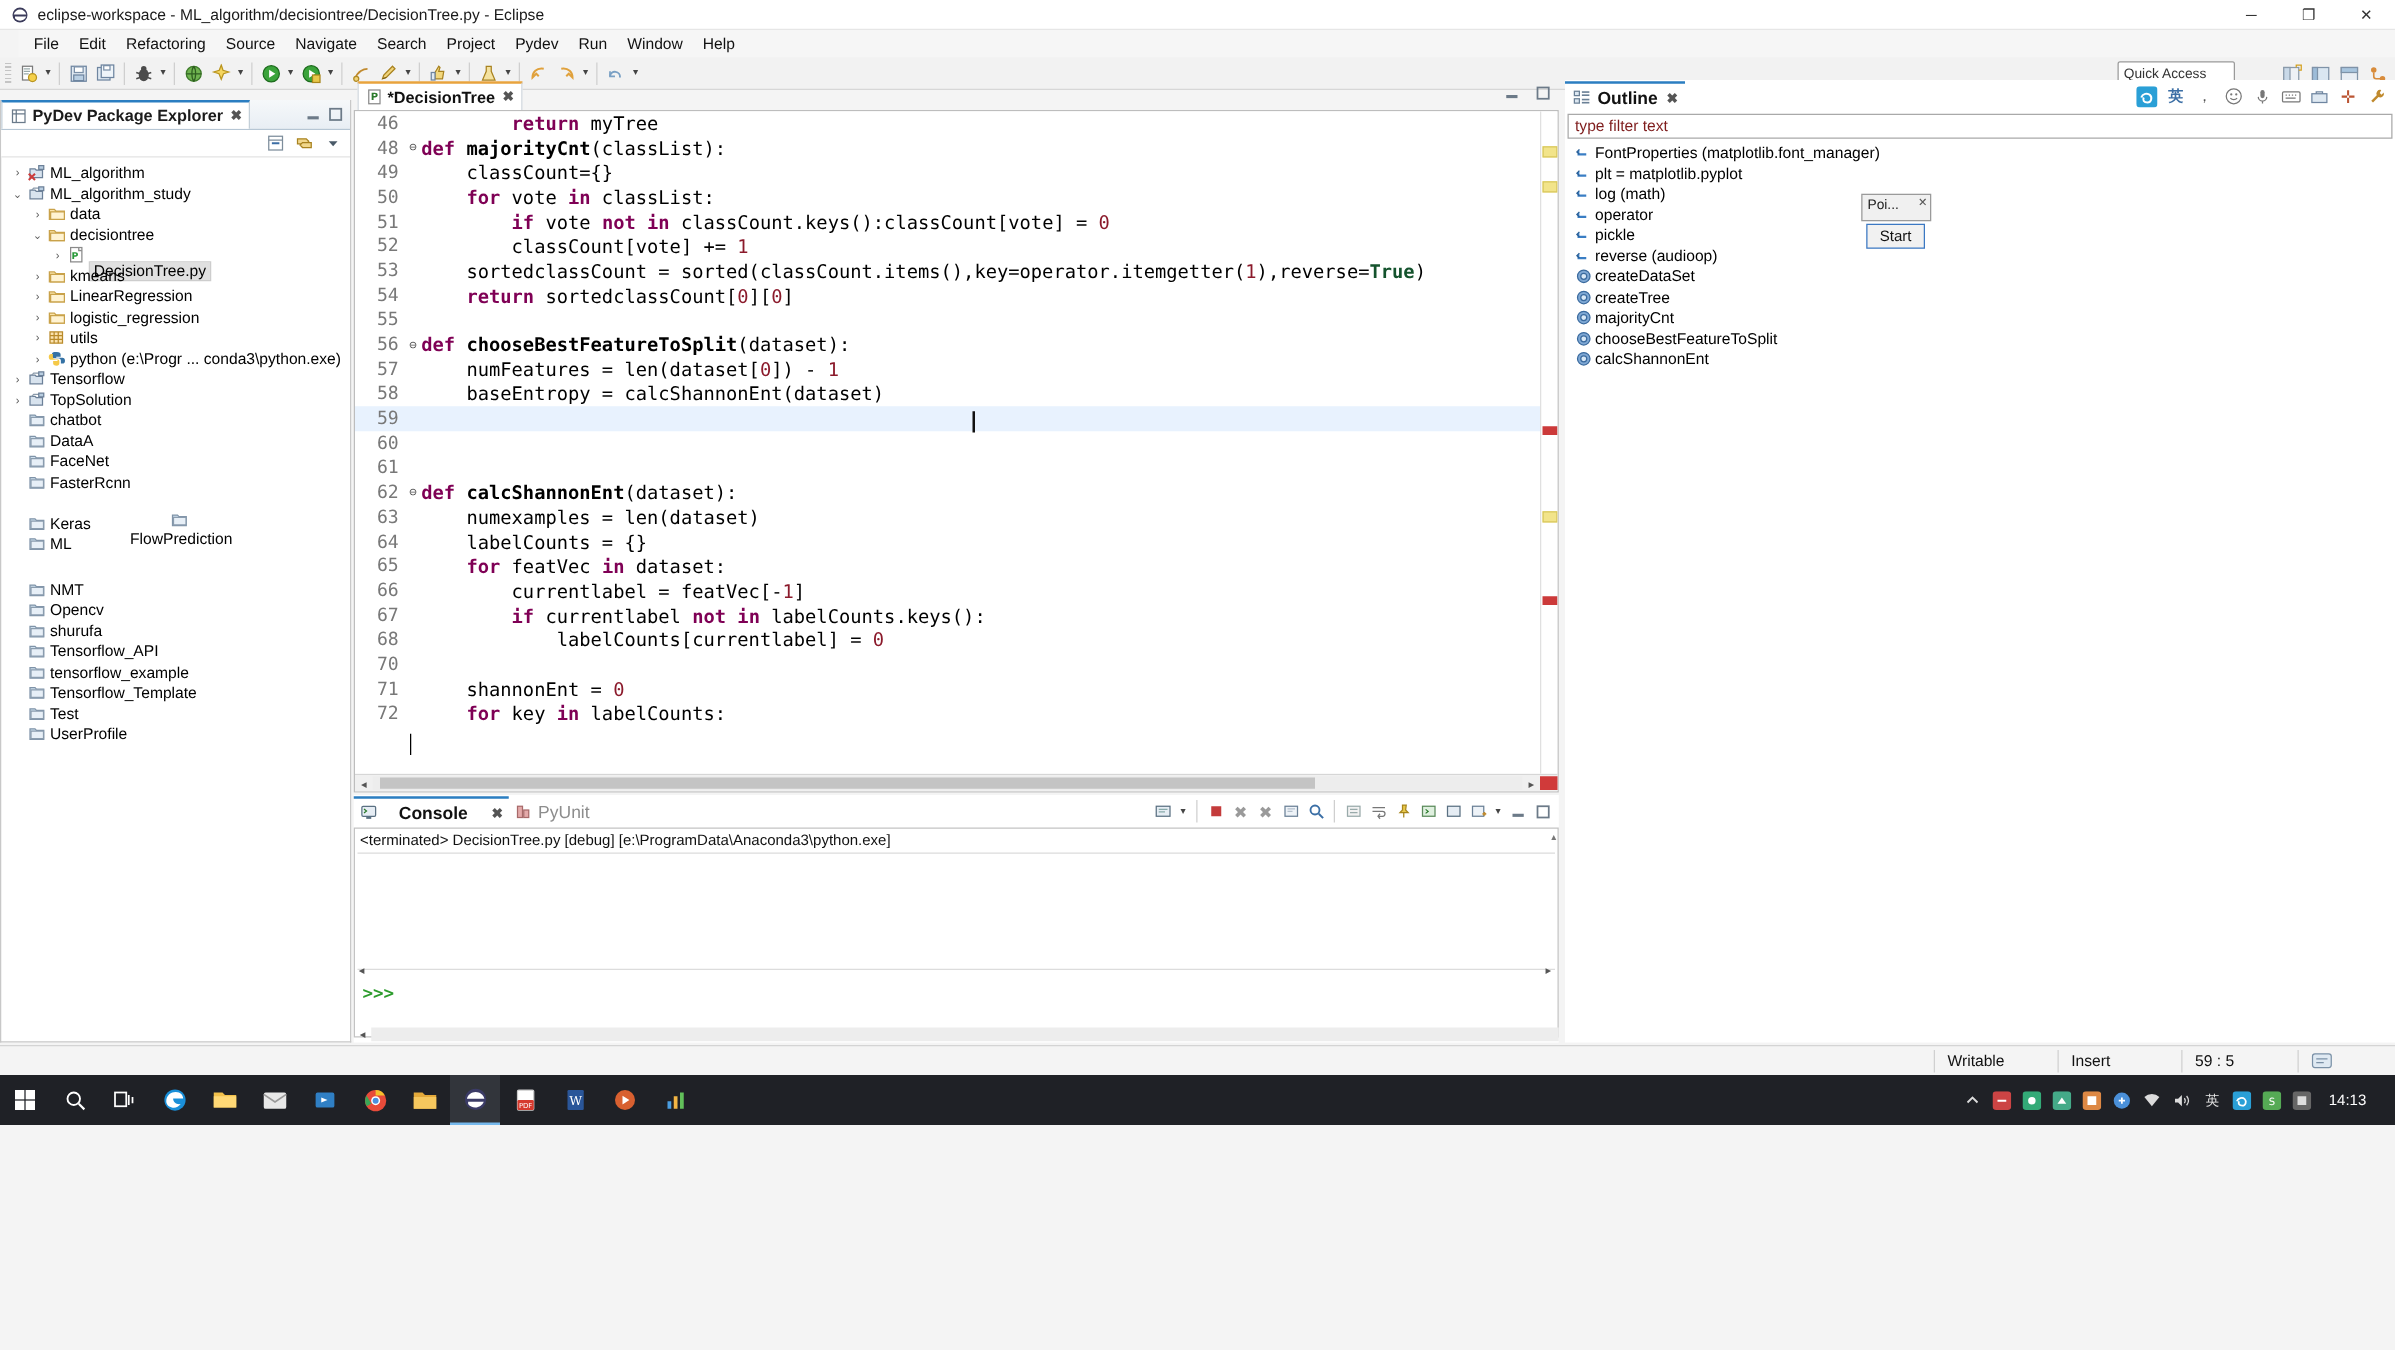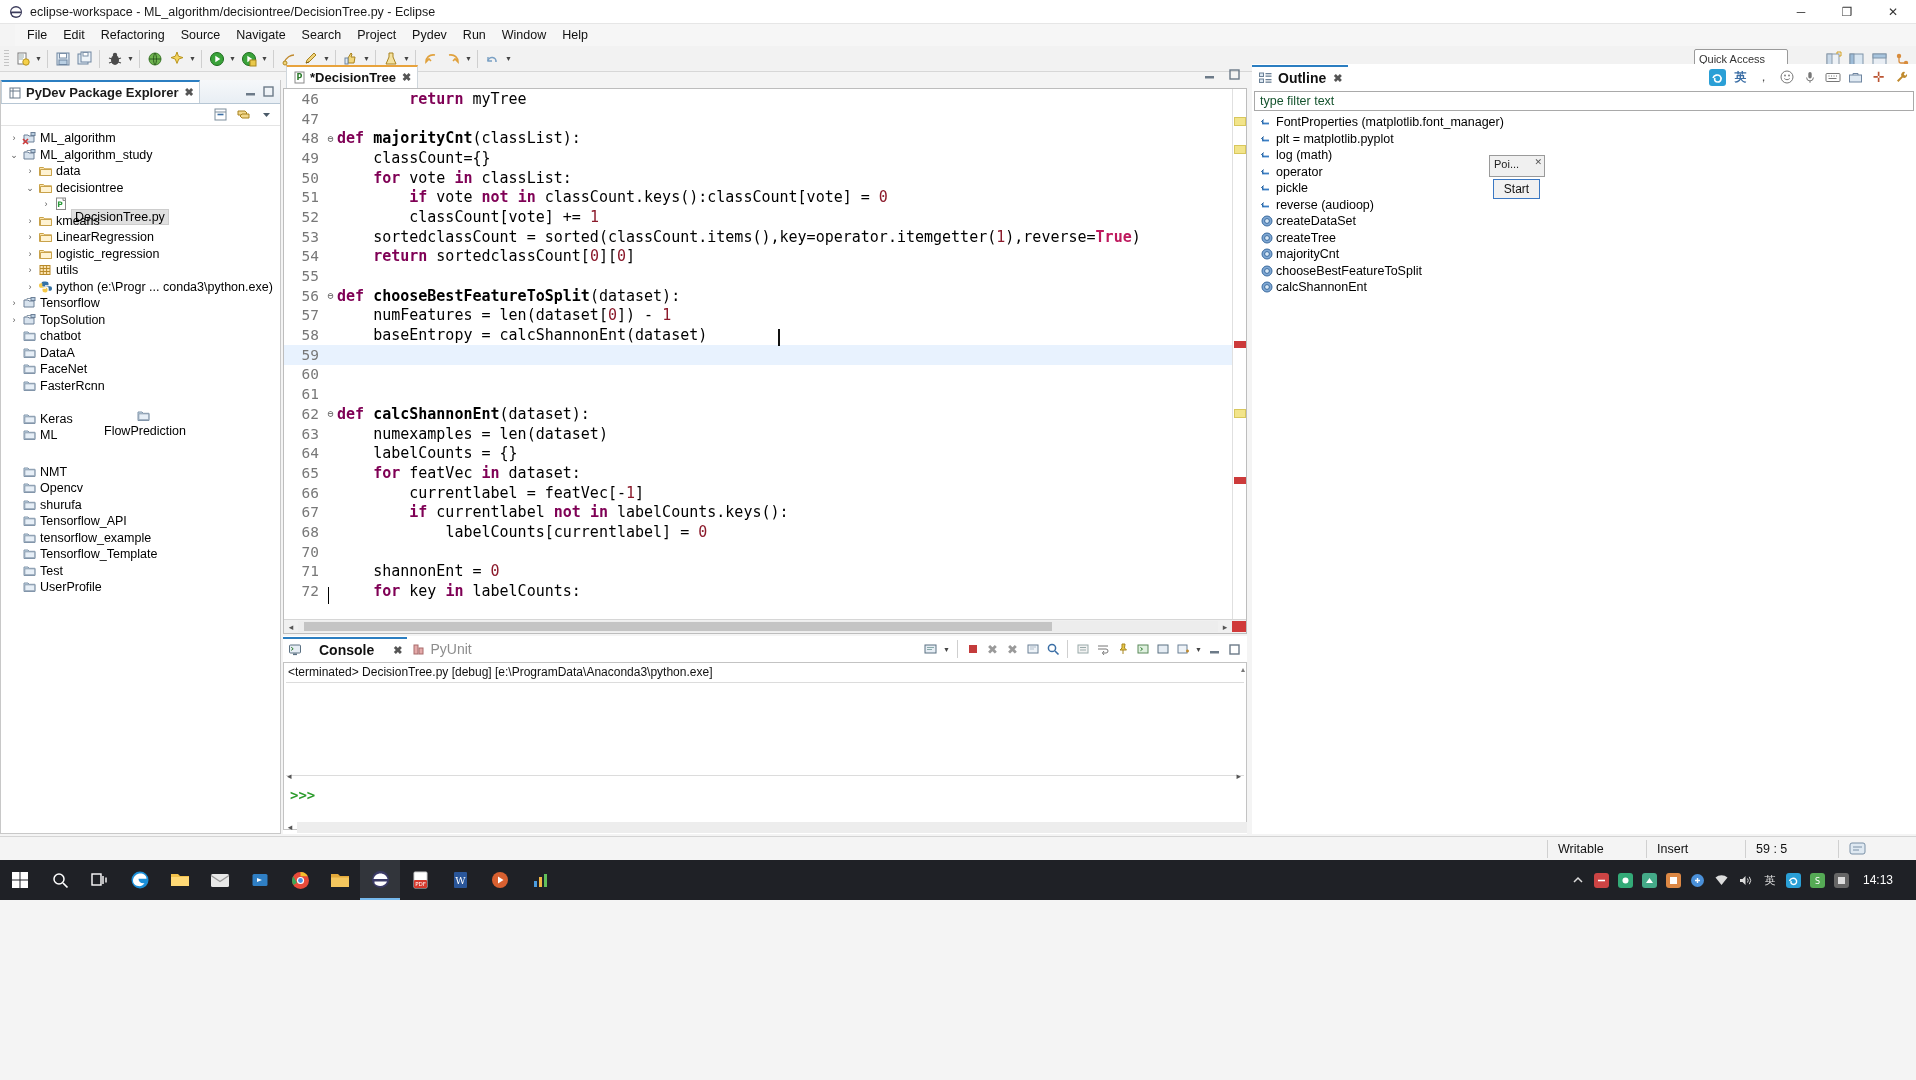--- a/index.html
+++ b/index.html
@@ -142,21 +142,21 @@
   .lnum {
     width: 40px; text-align: right; padding-right: 5px; color: #787878;
     font-size: 14.5px; flex: 0 0 40px; font-family: "DejaVu Sans Mono", monospace;
   }
   .fold {
     width: 13px; flex: 0 0 13px; text-align: center; color: #555; font-size: 10px;
     position: relative;
   }
   .ctext { white-space: pre; color: #000; letter-spacing: 0px; }
   .kw { color: #7f0055; font-weight: bold; }
-  .kw2 { color: #be185d; font-weight: bold; }
+  .kw2 { color: #14532d; font-weight: bold; }
   .num { color: #8b1a2b; }
   .fn { color: #000; font-weight: bold; }
 
   .ruler {
     width: 14px; background: #fff; border-left: 1px solid #e0e0e0;
     position: relative;
   }
   .rmark { position: absolute; left: 1px; width: 12px; height: 9px; }
   .ovr-yellow { background: #f2e48a; border: 1px solid #d8c75c; }
   .ovr-red { background: #cc3a3a; }
@@ -177,21 +177,21 @@
   .out-head { height: 26px; display: flex; align-items: center; position: relative; }
   .out-tab {
     display: flex; align-items: center; gap: 5px; height: 24px; padding: 0 6px;
     font-size: 14px; font-weight: 700; color: #111;
     border-top: 2px solid #2b7ec1;
   }
   .out-icons { margin-left: auto; display: flex; align-items: center; gap: 6px; padding-right: 6px; }
   .oi { width: 17px; height: 17px; display:flex;align-items:center;justify-content:center; font-size: 11px; }
   .filter-box {
     margin: 1px 2px 0 2px; height: 20px; border: 1px solid #a9a9a9;
-    background: #fff; font-size: 12.5px; color: #14532d; padding: 2px 5px;
+    background: #fff; font-size: 12.5px; color: #7f1d1d; padding: 2px 5px;
   }
   .out-list { padding-top: 3px; }
   .orow { display: flex; align-items: center; height: 16.5px; font-size: 12.5px; padding-left: 6px; }
   .oicon { width: 18px; flex: 0 0 18px; display:flex;align-items:center;justify-content:center; }
 
   
   .popup {
     position: absolute; left: 1489px; top: 155px; width: 56px; height: 22px;
     background: #f0f0f0; border: 1px solid #9a9a9a; font-size: 11px;
     color: #222; padding: 2px 4px; overflow: hidden;
@@ -792,25 +792,20 @@
     <div class="ed-body">
       <div class="ed-main">
         <div class="code-scroll">
           <div class="code-table" id="code-table">
               <div class="cline">
                 <span class="lnum">46</span>
                 <span class="fold"></span>
                 <span class="ctext">        <span class="kw">return</span><span> myTree</span></span>
               </div>
               <div class="cline">
-                <span class="lnum">47</span>
-                <span class="fold"></span>
-                <span class="ctext"></span>
-              </div>
-              <div class="cline">
                 <span class="lnum">48</span>
                 <span class="fold">⊖</span>
                 <span class="ctext"><span class="kw">def</span><span> </span><span class="fn">majorityCnt</span><span>(classList):</span></span>
               </div>
               <div class="cline">
                 <span class="lnum">49</span>
                 <span class="fold"></span>
                 <span class="ctext">    <span>classCount={}</span></span>
               </div>
               <div class="cline">

